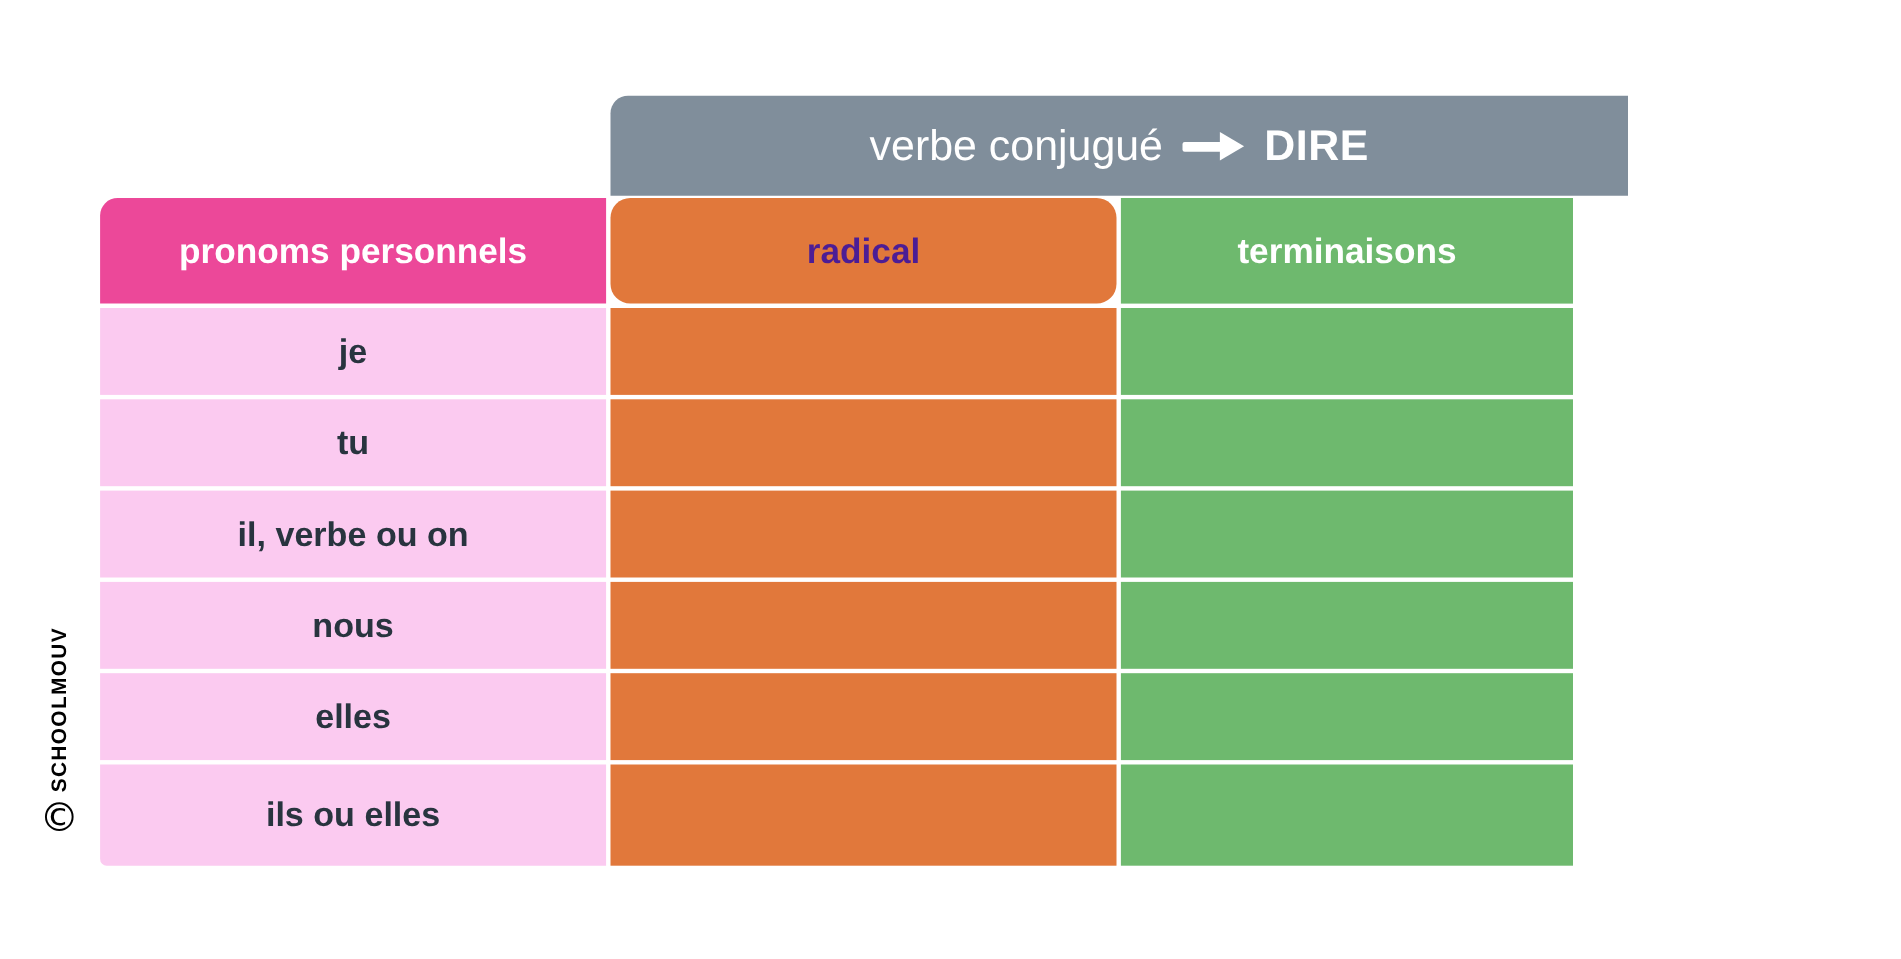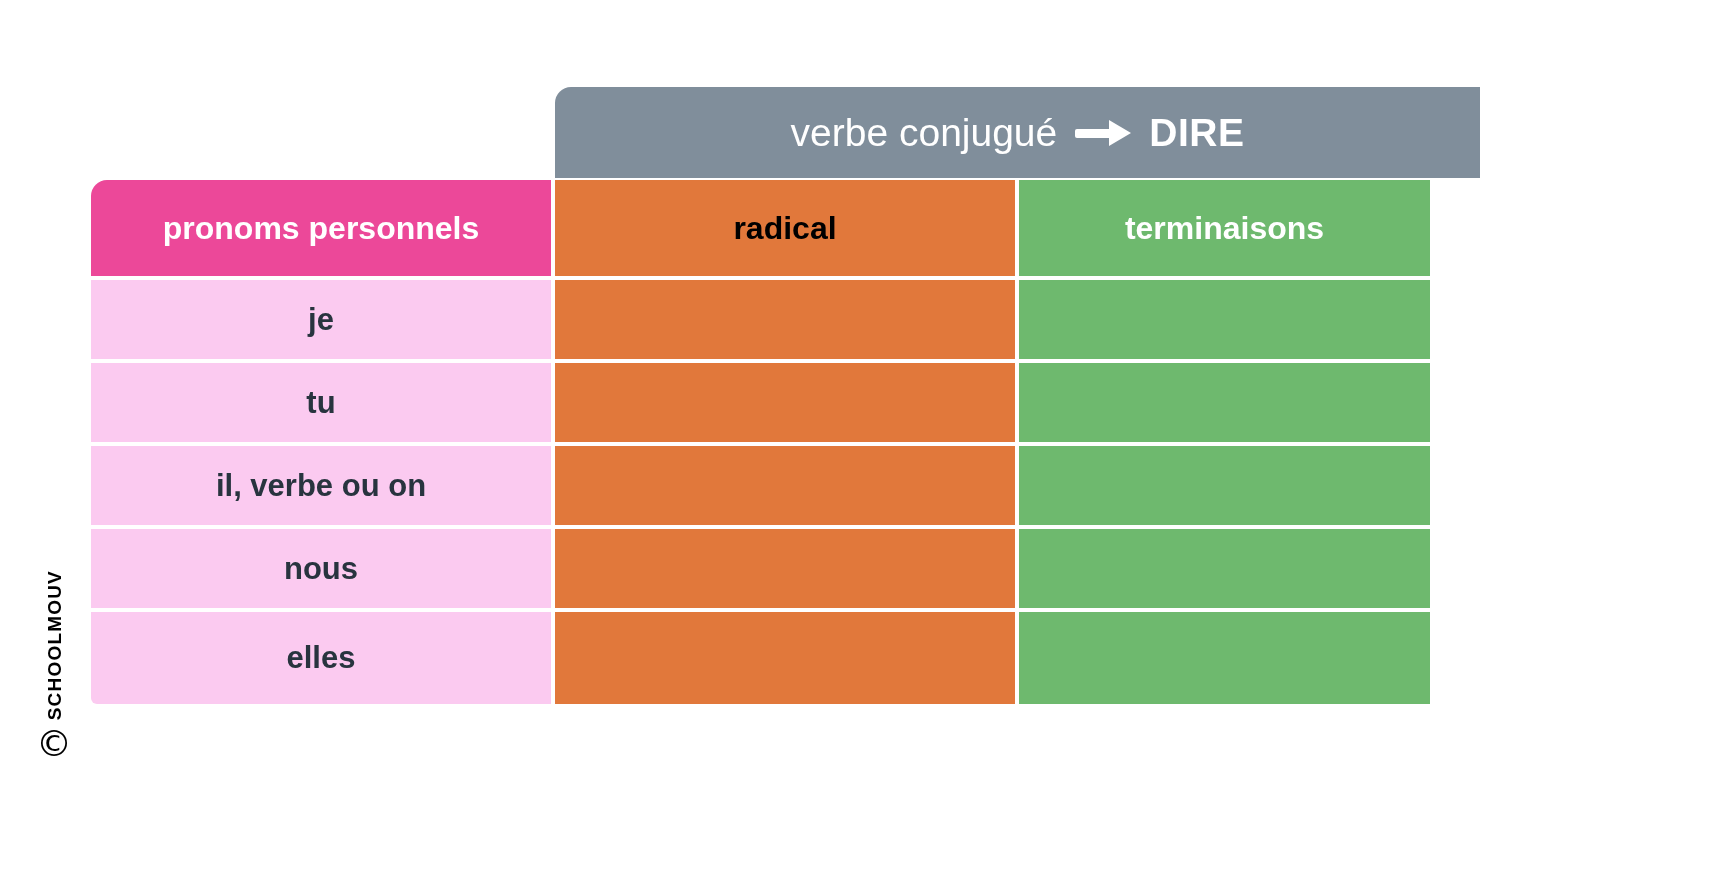--- a/index.html
+++ b/index.html
@@ -132,23 +132,24 @@
   .hdr { height: 96px; }
   .hdr-pronoun {
     background: #ec4899;
     border-top-left-radius: 16px;
     color: #ffffff;
     font-size: 32px;
     font-weight: 700;
   }
   .hdr-radical {
     background: #e1783b;
-    color: #000000;
+    color: #4c1d95;
     font-size: 32px;
     font-weight: 700;
+    border-radius: 18px;
   }
   .hdr-ending {
     background: #6eb96e;
     color: #ffffff;
     font-size: 32px;
     font-weight: 700;
   }
 
   
   .body-row .cell { height: 79px; }
@@ -216,16 +217,21 @@
         <div class="cell cell-radical col-radical"></div>
         <div class="cell cell-ending col-ending"></div>
       </div>
 
       <div class="row body-row">
         <div class="cell cell-pronoun col-pronoun">elles</div>
         <div class="cell cell-radical col-radical"></div>
         <div class="cell cell-ending col-ending"></div>
       </div>
 
+      <div class="row body-row">
+        <div class="cell cell-pronoun col-pronoun">ils ou elles</div>
+        <div class="cell cell-radical col-radical"></div>
+        <div class="cell cell-ending col-ending"></div>
+      </div>
 
     </div>
   </div>
 </div>
 
 </body></html>

